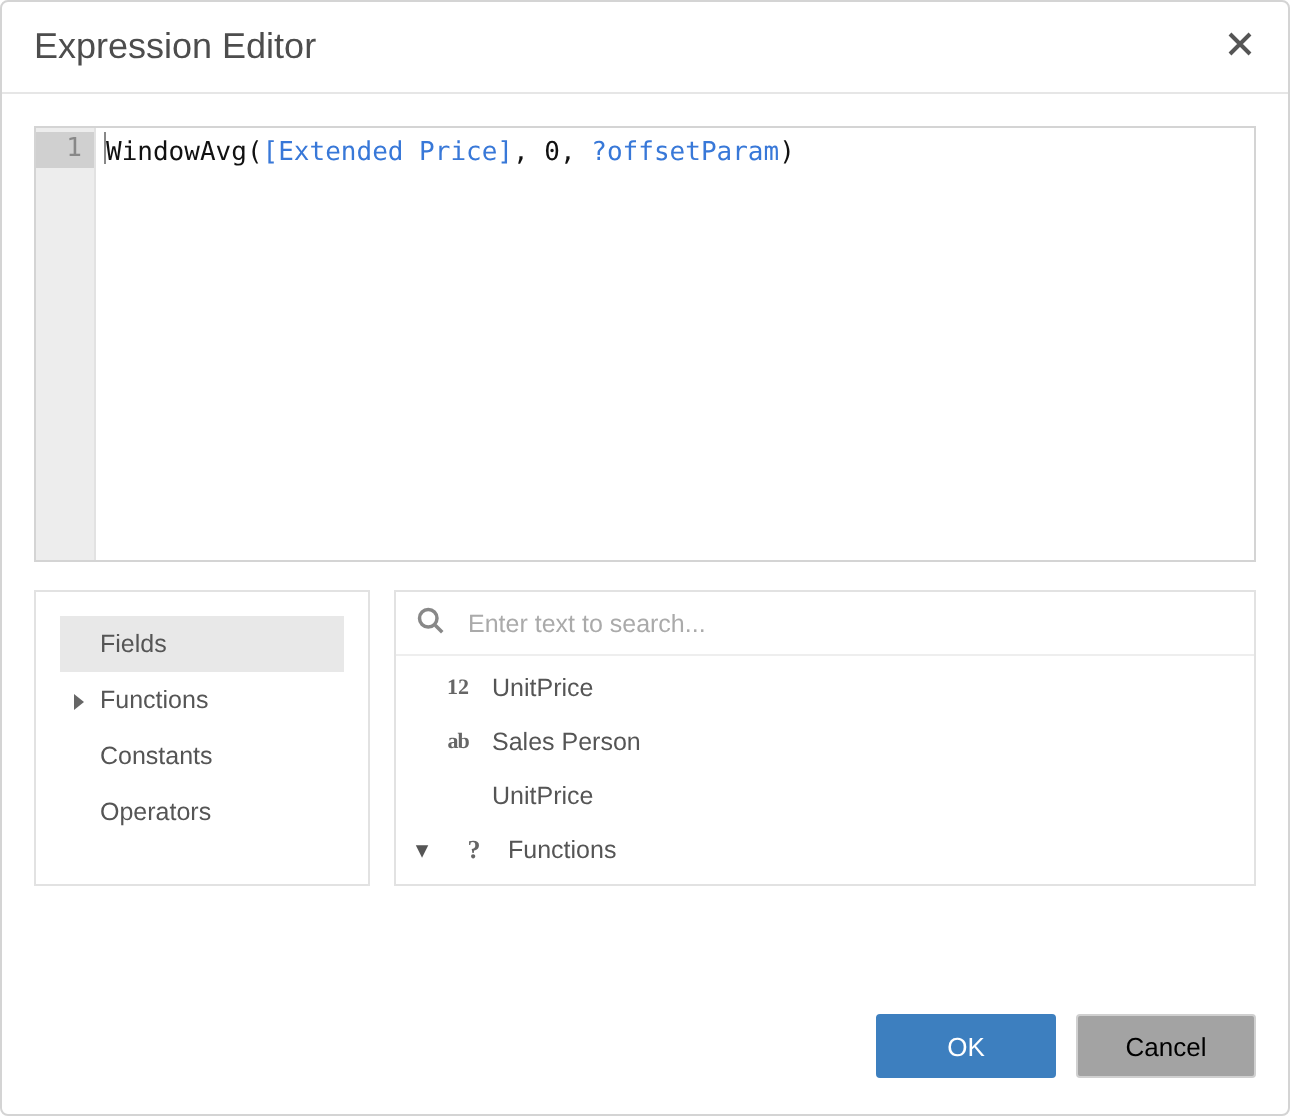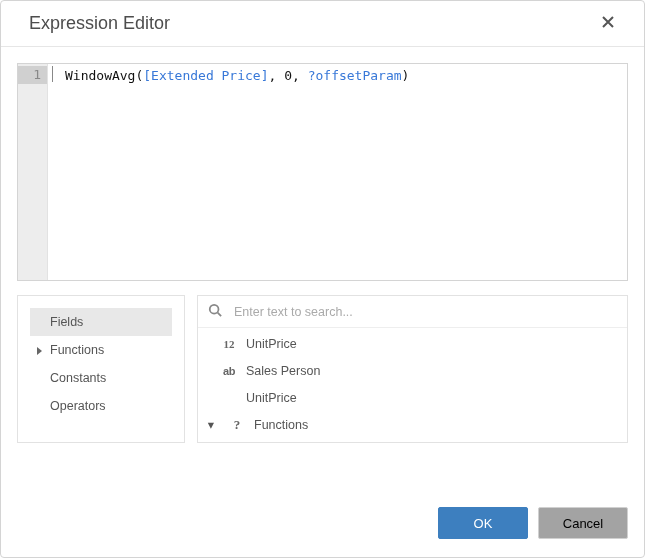--- a/index.html
+++ b/index.html
@@ -3,37 +3,37 @@
 <meta charset="utf-8">
 <style>
   * { box-sizing: border-box; }
   html, body { margin: 0; padding: 0; font-family: "Helvetica Neue", Arial, sans-serif; font-size: 13px; color: #333; }
   .dialog {
     width: 645px; height: 558px; border: 1px solid #d4d4d4; border-radius: 4px;
     background: #fff; display: flex; flex-direction: column; position: relative;
   }
   .header {
     display: flex; align-items: center; justify-content: space-between;
-    padding: 12px 28px; border-bottom: 1px solid #e6e6e6;
+    padding: 12px 16px; border-bottom: 1px solid #e6e6e6;
   }
   .title { font-size: 18px; font-weight: 400; color: #4d4d4d; }
   .close-icon { cursor: pointer; }
   .close-icon svg { width: 16px; height: 16px; stroke: #555; stroke-width: 2; }
   .body { padding: 16px 16px 0 16px; display: flex; flex-direction: column; flex: 1; min-height: 0; }
   .code-area {
     border: 1px solid #d4d4d4; height: 218px; display: flex; font-family: Consolas, Menlo, monospace; font-size: 13px; line-height: 18px;
     background: #fff;
   }
   .gutter {
     width: 30px; background: #ededed; text-align: right; padding: 2px 6px 0 0; color: #888; user-select: none; border-right: 1px solid #e2e2e2;
   }
   .gutter .gutter-line.current { background: #d0d0d0; margin-right:-6px; padding-right:6px; }
   .code { padding: 2px 4px 0 4px; position: relative; flex:1; }
   .code-line { white-space: pre; }
-  .tok-func { color: #111; margin-left: 12px; }
+  .tok-func { color: #111; }
   .tok-paren { color: #111; }
   .tok-field { color: #3878d8; }
   .tok-num { color: #111; }
   .tok-param { color: #3878d8; }
   .tok-comma { color: #111; }
   .caret {
     display: inline-block; width: 0; border-left: 1px solid #888; height: 16px; vertical-align: -2px;
   }
 
   .picker-row { display: flex; gap: 12px; margin-top: 14px; height: 148px; }
@@ -51,21 +51,21 @@
   .search-row { display:flex; align-items:center; height: 32px; border-bottom: 1px solid #eee; padding: 0 10px; gap:10px; }
   .search-row svg { width:14px; height:14px; stroke:#888; fill:none; stroke-width:2; }
   .search-input { border:none; outline:none; flex:1; font-size:12.5px; color:#333; background:transparent; }
   .search-input::placeholder { color:#aaa; }
 
   .field-list { flex:1; overflow:auto; padding: 2px 0; }
   .field-row { display:flex; align-items:center; height: 27px; padding-left: 22px; gap:8px; font-size:12.5px; color:#555; cursor:pointer; }
   .field-row.child { padding-left: 58px; }
   .type-icon { width:18px; text-align:center; font-weight:700; color:#666; font-size:11px; }
   .type-icon.num { font-family: Georgia, serif; }
-  .type-icon.str { font-family: Liberation Sans, sans-serif; letter-spacing: -0.5px; }
+  .type-icon.str { font-family: Liberation Serif, serif; letter-spacing: -0.5px; }
   .type-icon.q { font-family: Georgia, serif; font-size:13px; }
   .expand-toggle { width:10px; text-align:center; color:#555; margin-left:-14px; margin-right:4px; }
 
   .footer { height: 68px; display:flex; justify-content:flex-end; align-items:center; gap:10px; padding: 0 16px; }
   .btn { height: 32px; min-width:90px; border:1px solid #d0d0d0; background:#a3a3a3; border-radius:2px; font-size:13px; cursor:pointer; }
   .btn.primary { background:#3d7fbf; border-color:#3d7fbf; color:#fff; font-weight:500; }
 </style>
 </head>
 <body>
 

